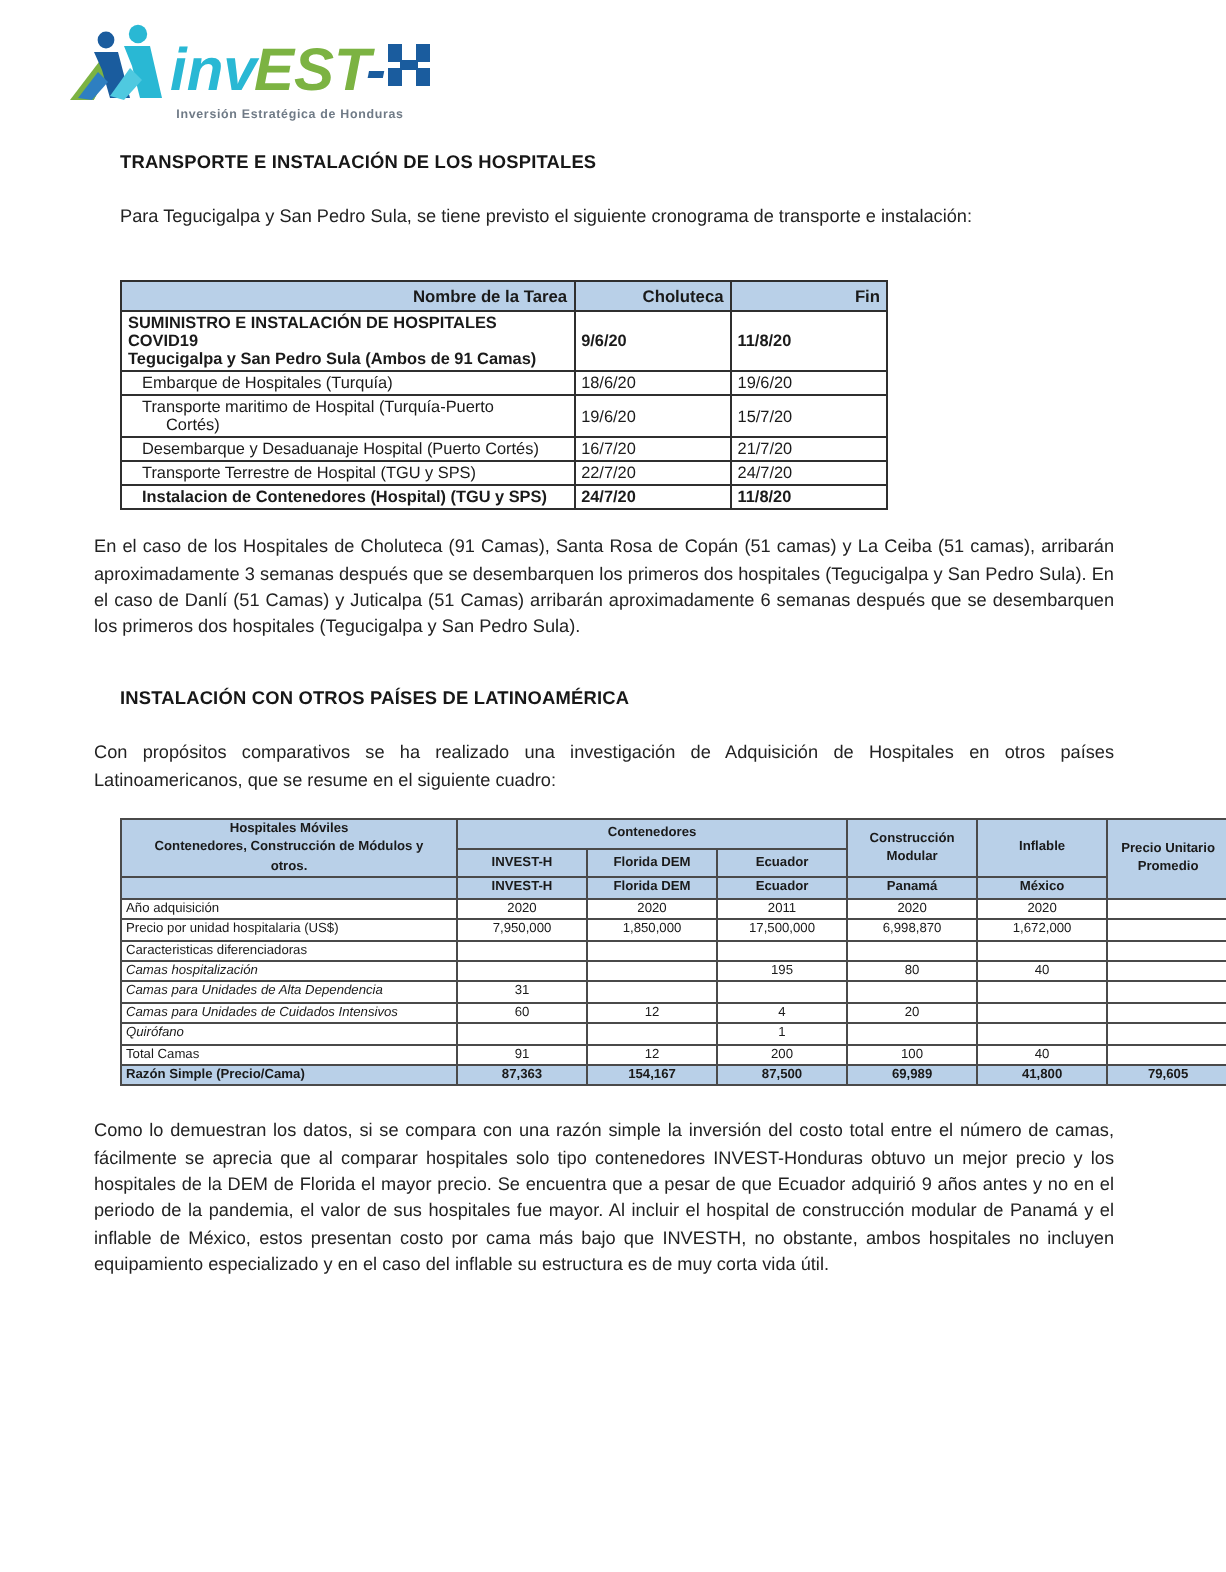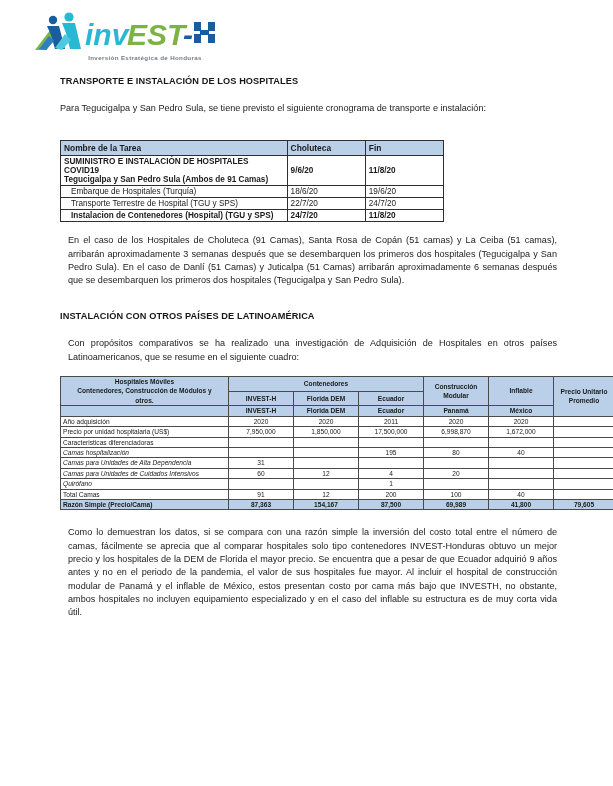--- a/index.html
+++ b/index.html
@@ -61,21 +61,21 @@
     font-size: 9.1px;
     line-height: 13.3px;
     color: #222;
     margin: 0;
     text-align: justify;
   }
   .para-wrap {
     margin: 0 56px 13px 60px;
   }
   .para-indent {
-    margin: 0 56px 0 68px;
+    margin: 0 56px 0 47px;
   }
 
   
   .tbl1-wrap {
     margin-left: 60px;
     width: 384px;
   }
   table.tbl {
     border-collapse: collapse;
     table-layout: fixed;
@@ -88,21 +88,21 @@
     border: 1px solid #2f2f2f;
     font-size: 8.2px;
     padding: 1px 3px;
     vertical-align: middle;
     color: #1a1a1a;
     font-family: "Liberation Sans", sans-serif;
   }
   table.tbl1 thead th {
     background: #b9d0e8;
     font-weight: bold;
-    text-align: left;
+    text-align: right;
     font-size: 8.4px;
     height: 12px;
   }
   .t1-c1 { width: 226px; }
   .t1-c2 { width: 78px; }
   .t1-c3 { width: 78px; }
   .row-bold td { font-weight: bold; }
   .cell-indent { padding-left: 10px !important; }
   .cell-hang {
     padding-left: 10px !important;
@@ -219,20 +219,33 @@
               <span>SUMINISTRO E INSTALACIÓN DE HOSPITALES COVID19</span><br>
               <span>Tegucigalpa y San Pedro Sula (Ambos de 91 Camas)</span>
             </td>
             <td>9/6/20</td>
             <td>11/8/20</td>
           </tr>
           <tr>
             <td class="cell-indent">Embarque de Hospitales (Turquía)</td>
             <td>18/6/20</td>
             <td>19/6/20</td>
+          </tr>
+          <tr>
+            <td class="cell-hang">
+              <span>Transporte maritimo de Hospital (Turquía-Puerto</span>
+              <span class="l2">Cortés)</span>
+            </td>
+            <td>19/6/20</td>
+            <td>15/7/20</td>
+          </tr>
+          <tr>
+            <td class="cell-indent">Desembarque y Desaduanaje Hospital (Puerto Cortés)</td>
+            <td>16/7/20</td>
+            <td>21/7/20</td>
           </tr>
           <tr>
             <td class="cell-indent">Transporte Terrestre de Hospital (TGU y SPS)</td>
             <td>22/7/20</td>
             <td>24/7/20</td>
           </tr>
           <tr class="row-bold">
             <td class="cell-indent">Instalacion de Contenedores (Hospital) (TGU y SPS)</td>
             <td>24/7/20</td>
             <td>11/8/20</td>

